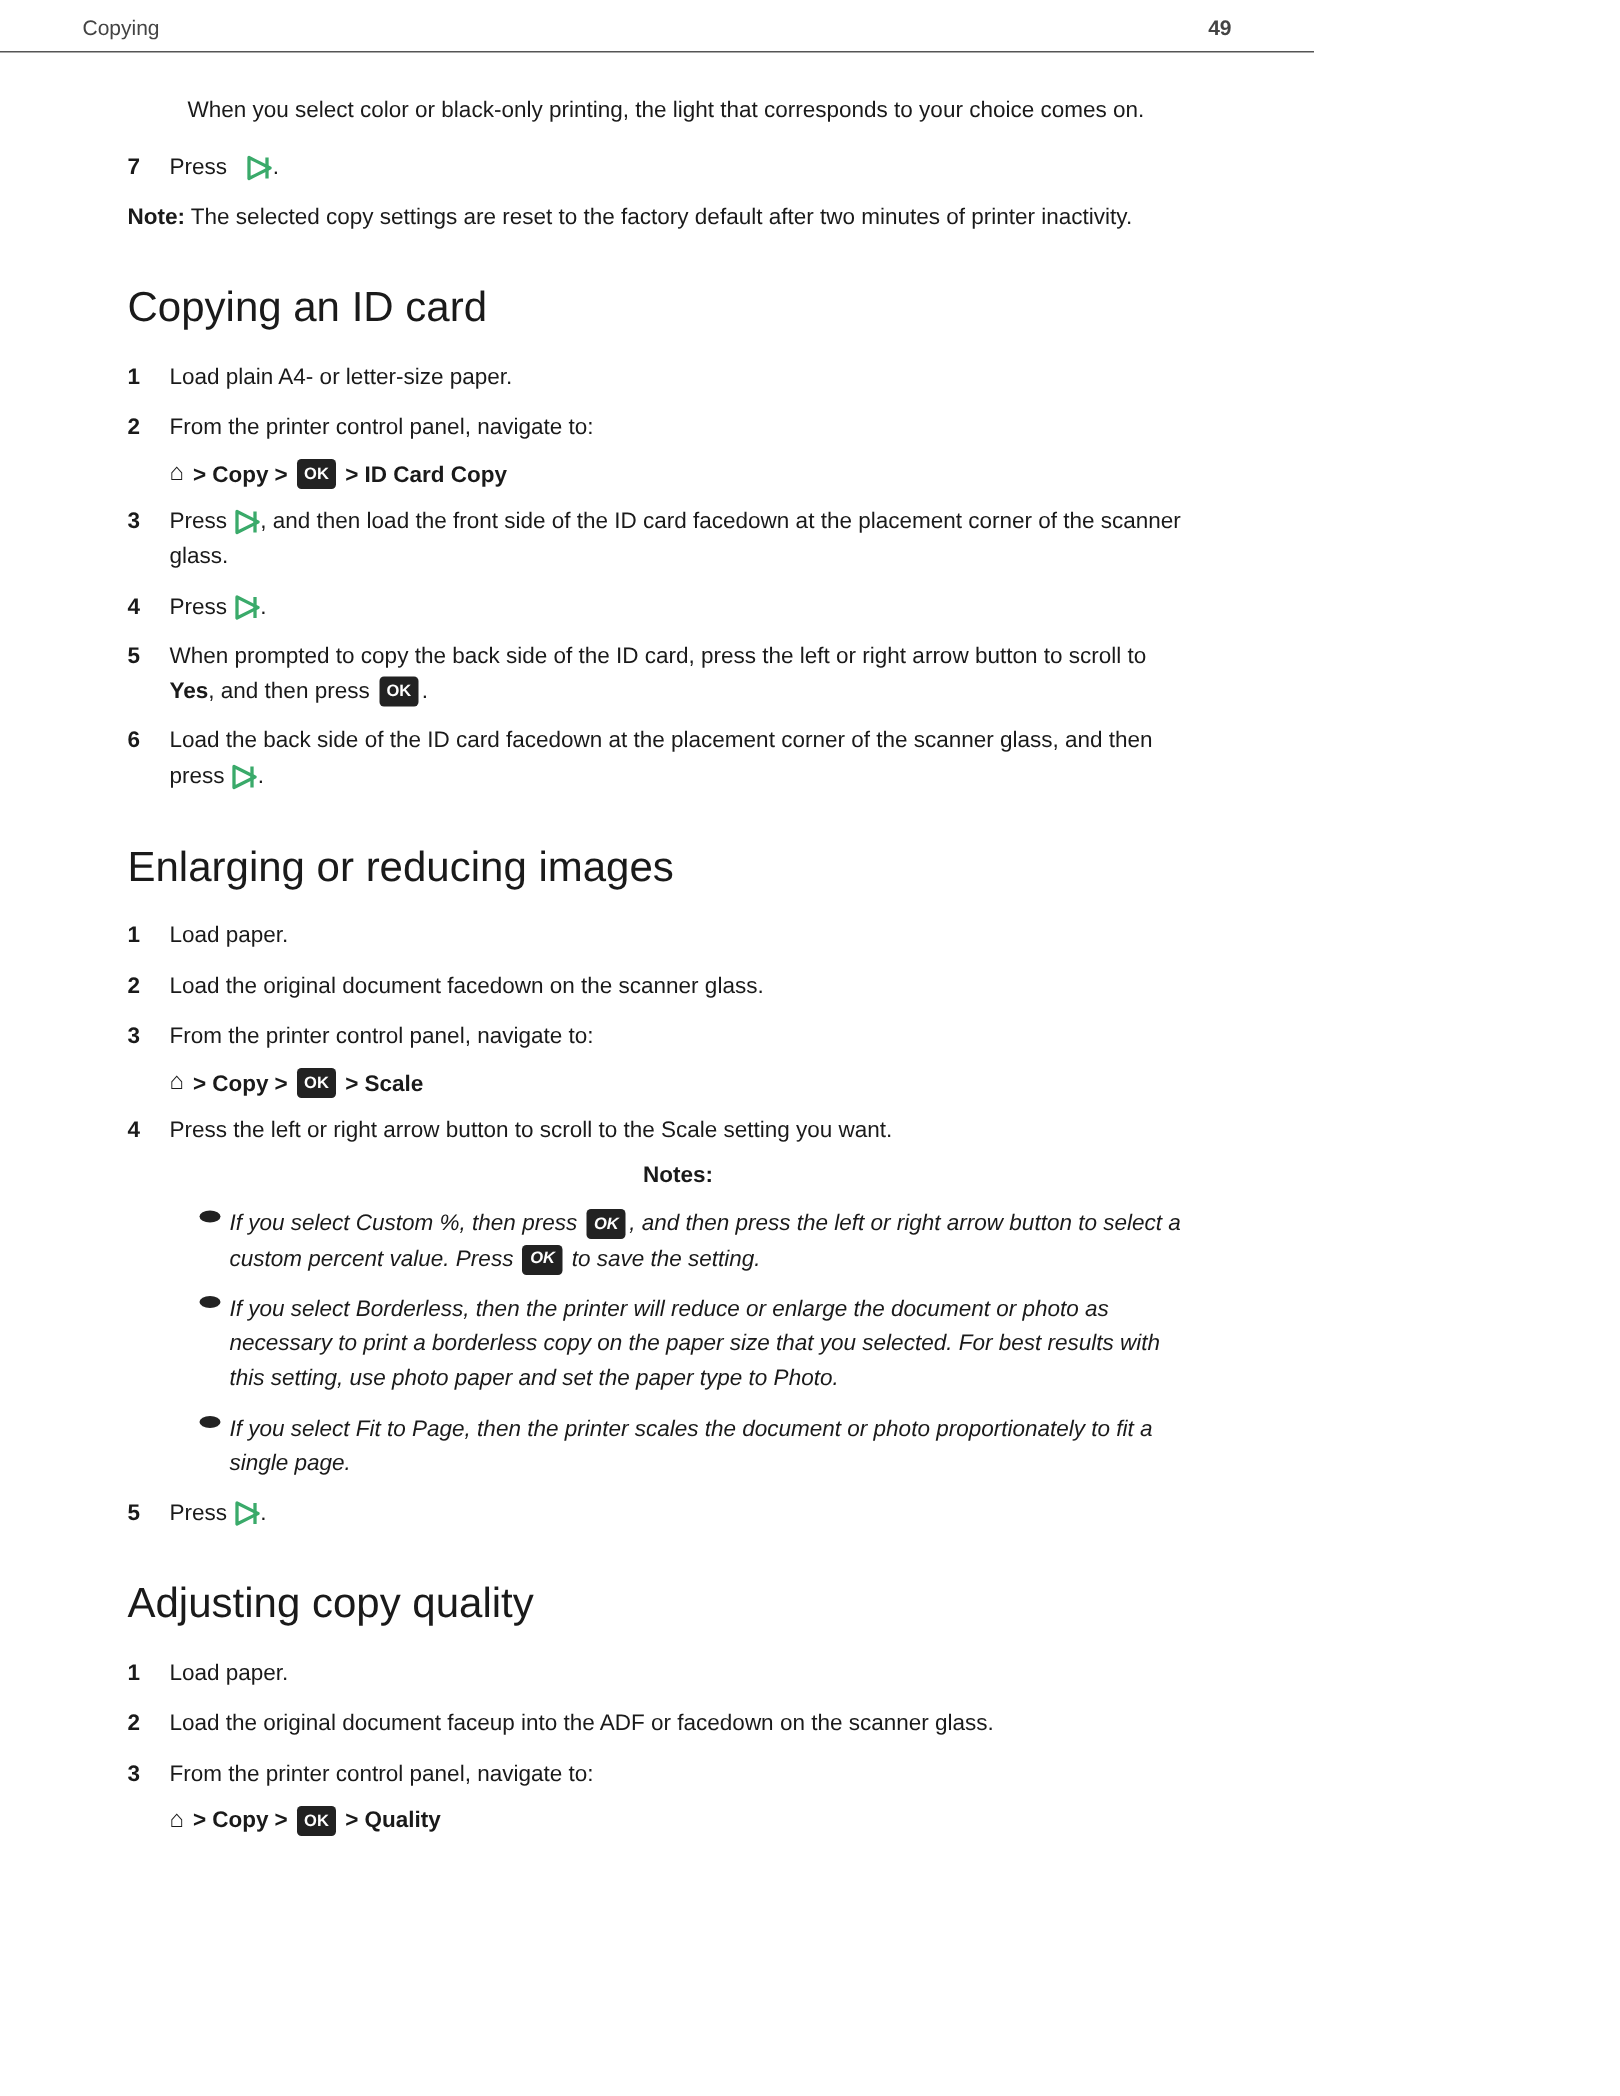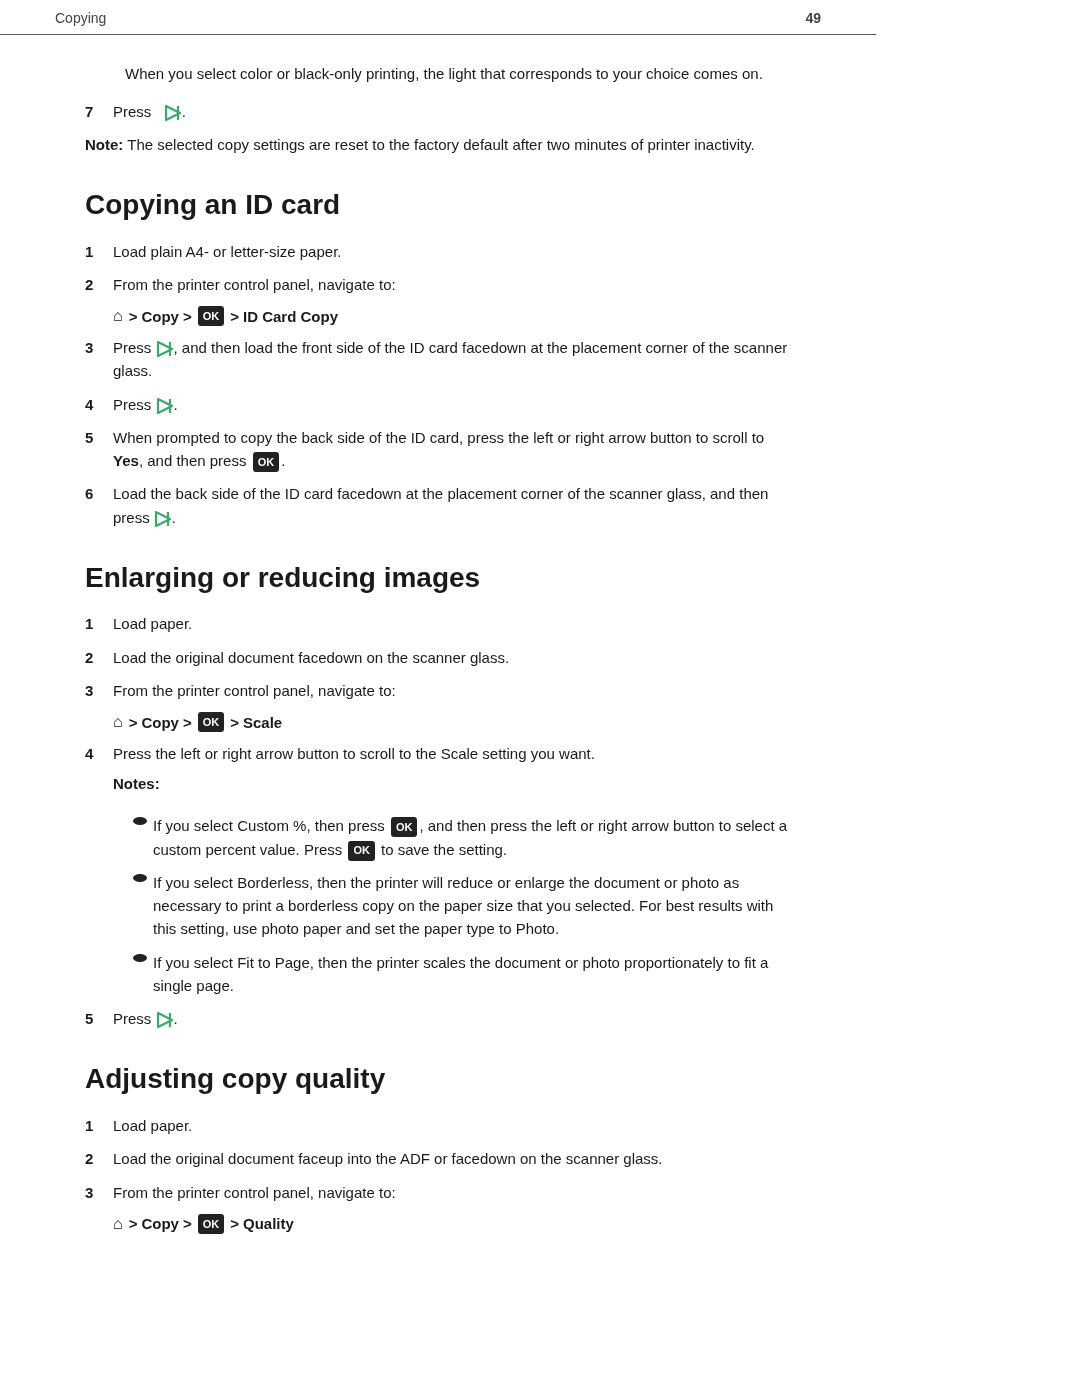--- a/index.html
+++ b/index.html
@@ -82,21 +82,21 @@
       line-height: 1.55;
     }
 
     .note-block .note-label {
       font-weight: bold;
       font-size: 15px;
     }
 
     .section-heading {
       font-size: 28px;
-      font-weight: bold;
+      font-weight: normal;
       margin-top: 32px;
       margin-bottom: 18px;
       line-height: 1.2;
     }
 
     .nav-path {
       display: flex;
       align-items: center;
       margin: 4px 0 10px 0;
       font-size: 15px;
@@ -153,20 +153,21 @@
       padding-left: 20px;
       margin-bottom: 10px;
     }
 
     .bullet-list li {
       display: flex;
       align-items: flex-start;
       margin-bottom: 10px;
       font-size: 15px;
       line-height: 1.55;
+      font-style: italic;
     }
 
     .bullet-dot {
       min-width: 14px;
       margin-right: 6px;
       margin-top: 3px;
       display: inline-block;
       width: 8px;
       height: 8px;
       border-radius: 50%;
@@ -306,21 +307,21 @@
       <span class="ok-badge">OK</span>
       <span>&gt;</span>
       <span>Scale</span>
     </div>
 
     <div class="step-line">
       <span class="step-number">4&nbsp;&nbsp;</span>
       <span class="step-content">Press the left or right arrow button to scroll to the Scale setting you want.</span>
     </div>
 
-    <div style="margin-left: 28px; margin-top: 8px; margin-bottom: 22px;">
+    <div style="margin-left: 28px; margin-top: 8px; margin-bottom: 12px; text-align: center;">
       <span class="notes-label">Notes:</span>
     </div>
 
     <ul class="bullet-list" style="margin-left: 28px;">
       <li>
         <span class="bullet-dot"></span>
         <span>
           If you select Custom %, then press <span class="ok-badge">OK</span>, and then press the left or right arrow button to select a custom percent value. Press <span class="ok-badge">OK</span> to save the setting.
         </span>
       </li>

